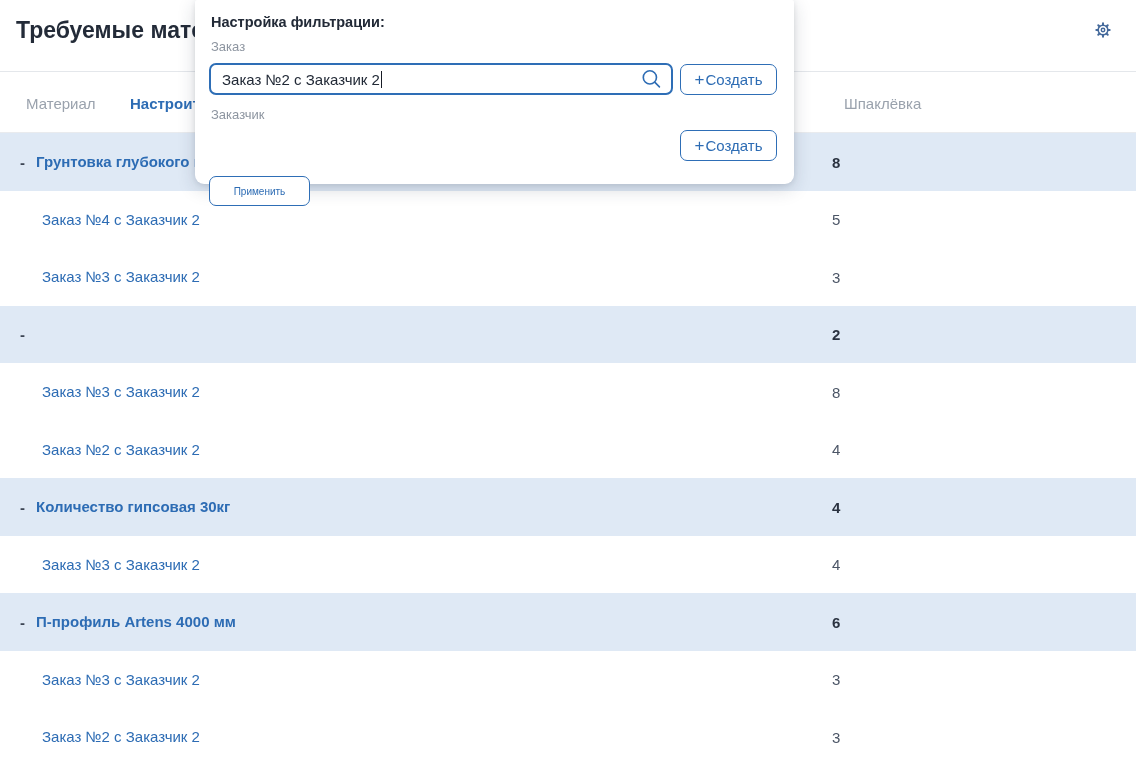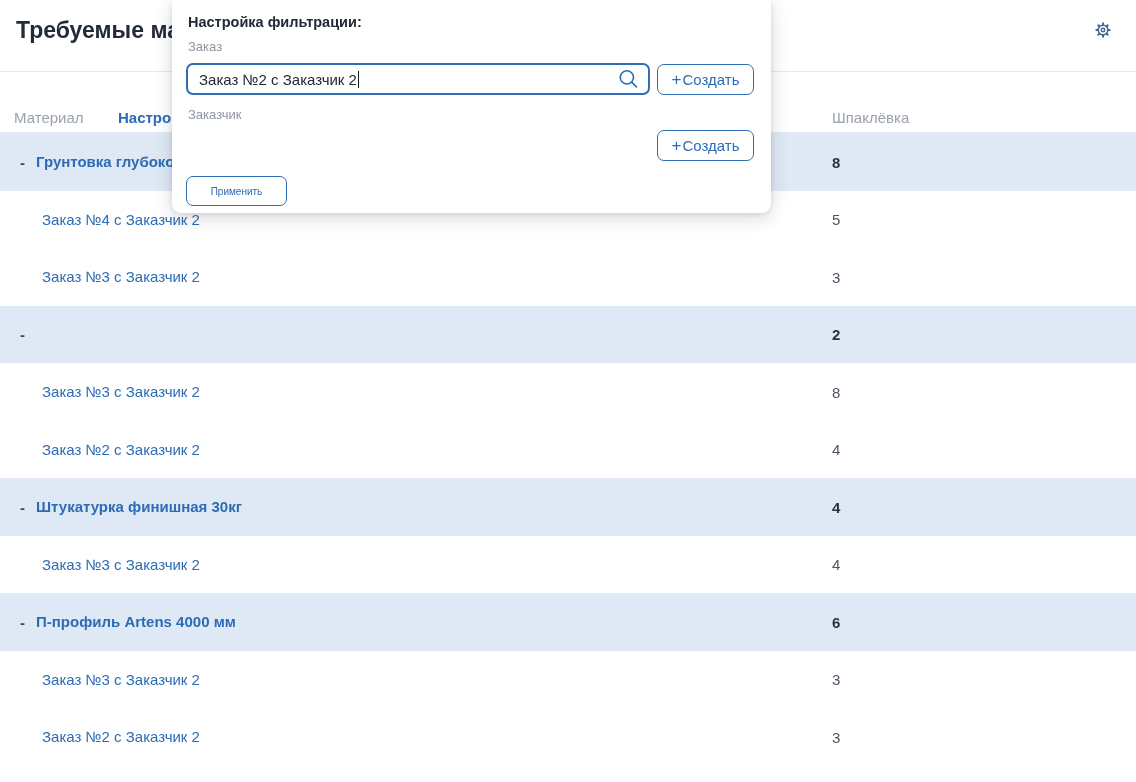--- a/index.html
+++ b/index.html
@@ -27,21 +27,21 @@
     position:absolute; right:24px; top:21px;
     width:18px; height:18px; cursor:pointer;
     display:flex; align-items:center; justify-content:center;
   }
 
   
   .col-headers {
     position:absolute; top:72px; left:0; width:1136px; height:61px;
     border-bottom:1px solid #e9ebee; background:#fff;
   }
-  .col-headers span { position:absolute; top:37px; font-size:15px; white-space:nowrap; }
+  .col-headers span { position:absolute; top:23px; font-size:15px; white-space:nowrap;margin-left:12px; }
   .col-material   { left:14px;  color:#9aa2ad; }
   .col-configure  { left:118px; color:#2d6cb4; font-weight:700; cursor:pointer; }
   .col-quantity   { left:832px; color:#9aa2ad; }
 
   
   .table-body { position:absolute; top:133px; left:0; width:1136px; }
   .row { position:relative; width:1136px; height:57.5px; display:flex; align-items:center; font-size:15px; }
   .row.group { background:#dfe9f5; }
   .minus {
     position:absolute; left:20px; top:50%; transform:translateY(-50%);
@@ -49,21 +49,21 @@
   }
   .rlabel { white-space:nowrap; color:#2d6cb4; cursor:pointer; }
   .row.group .rlabel { margin-left:36px; font-weight:700; }
   .row.child .rlabel { margin-left:42px; font-weight:400; }
   .qty { position:absolute; left:832px; top:50%; transform:translateY(-50%); }
   .row.group .qty { font-weight:700; color:#2a3240; }
   .row.child .qty { font-weight:400; color:#4b5566; }
 
   
   .popup {
-    position:absolute; left:172px; top:0; width:599px; height:213px;
+    position:absolute; left:195px; top:0; width:599px; height:184px;
     background:#ffffff; z-index:10;
     border-radius:2px 2px 9px 9px;
     box-shadow:0 5px 18px rgba(35,45,65,0.18), 0 1px 5px rgba(35,45,65,0.10);
     padding-left:20px;
   }
   .popup-title {
     position:absolute; left:16px; top:14px;
     font-size:14.5px; font-weight:700; color:#222a37;
   }
   .field-label { position:absolute; left:16px; font-size:13px; color:#8d95a0; }
@@ -167,21 +167,21 @@
     <span class="qty">8</span>
   </div>
 
   <div class="row child">
     <span class="rlabel">Заказ №2 с Заказчик 2</span>
     <span class="qty">4</span>
   </div>
 
   <div class="row group">
     <span class="minus">-</span>
-    <span class="rlabel">Штукатурка финишная 30кг</span>
+    <span class="rlabel">Количество гипсовая 30кг</span>
     <span class="qty">4</span>
   </div>
 
   <div class="row child">
     <span class="rlabel">Заказ №3 с Заказчик 2</span>
     <span class="qty">4</span>
   </div>
 
   <div class="row group">
     <span class="minus">-</span>

